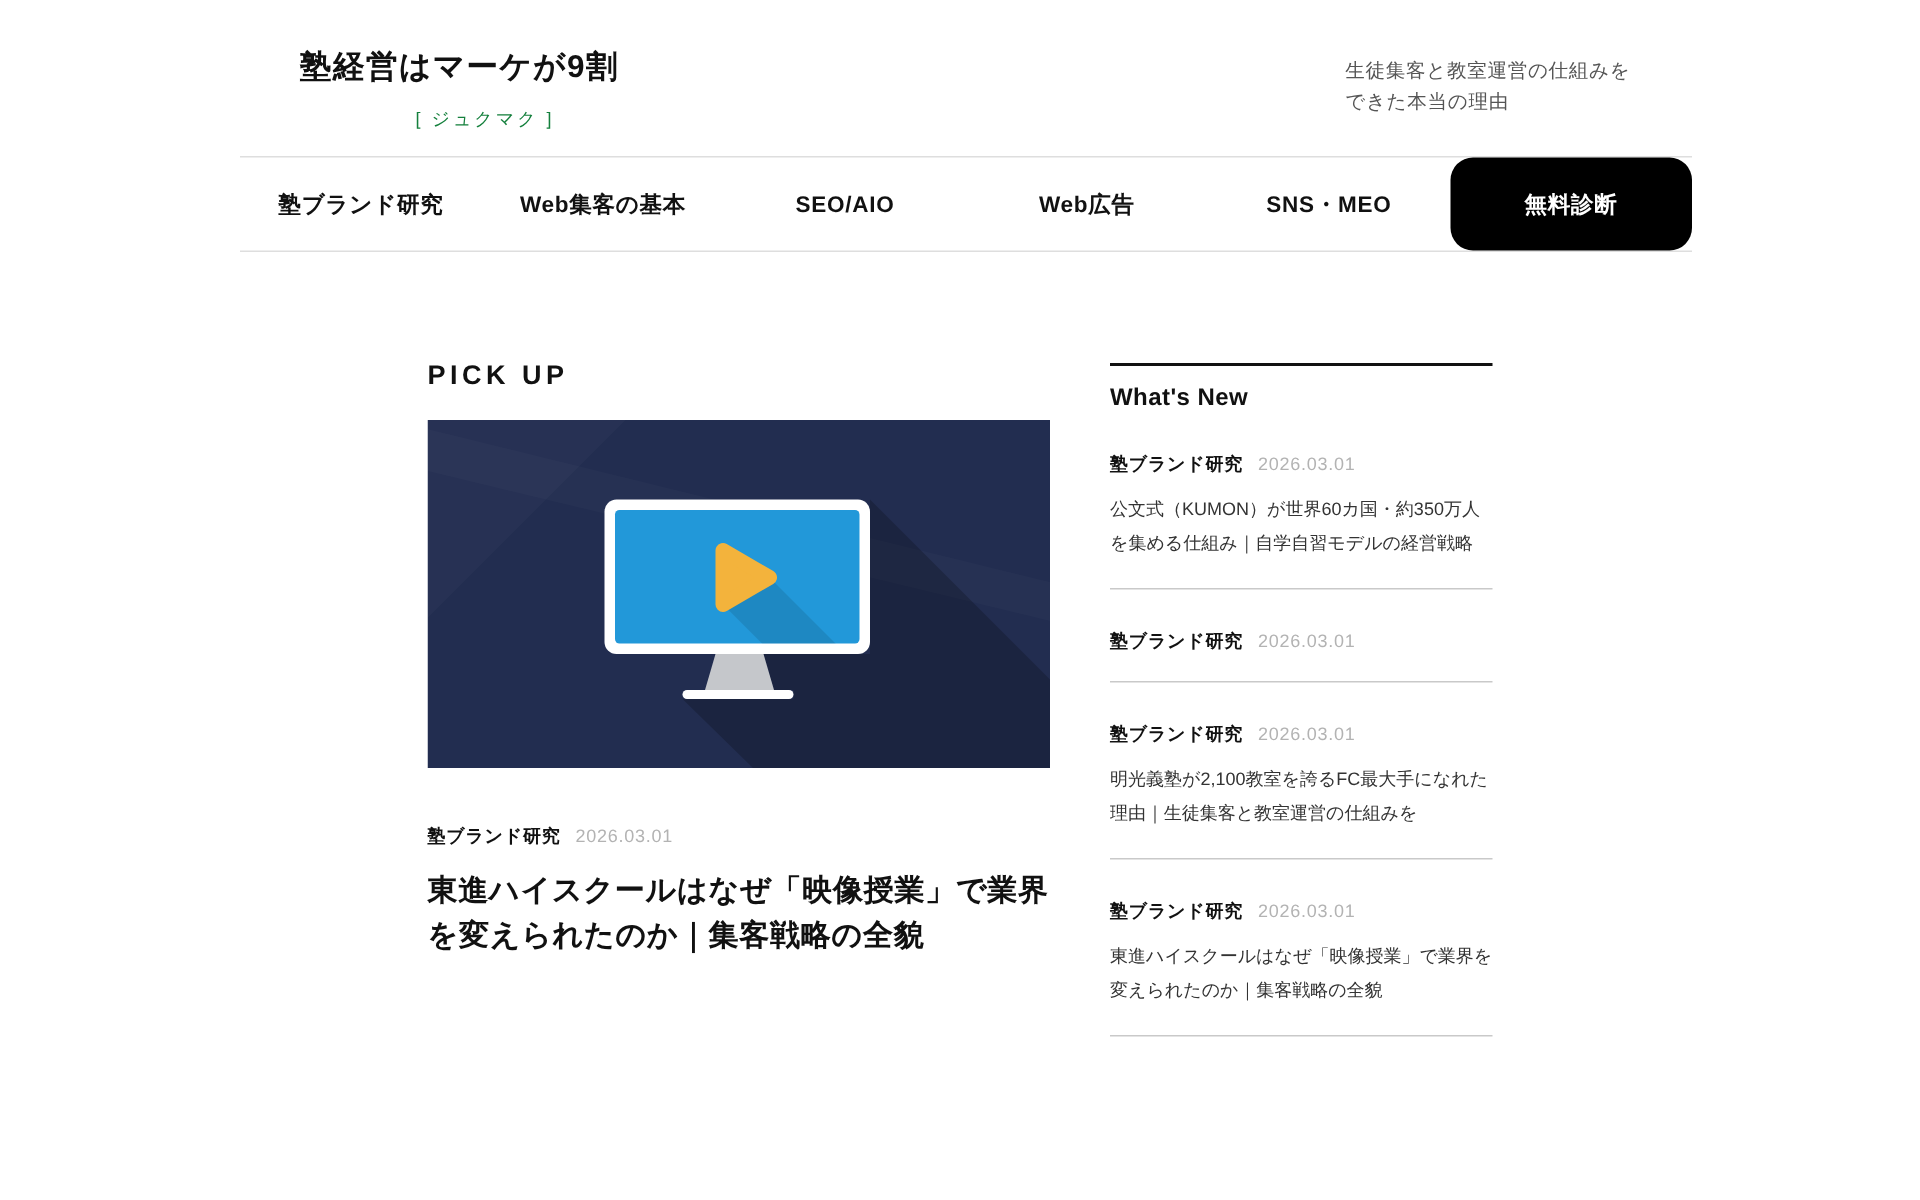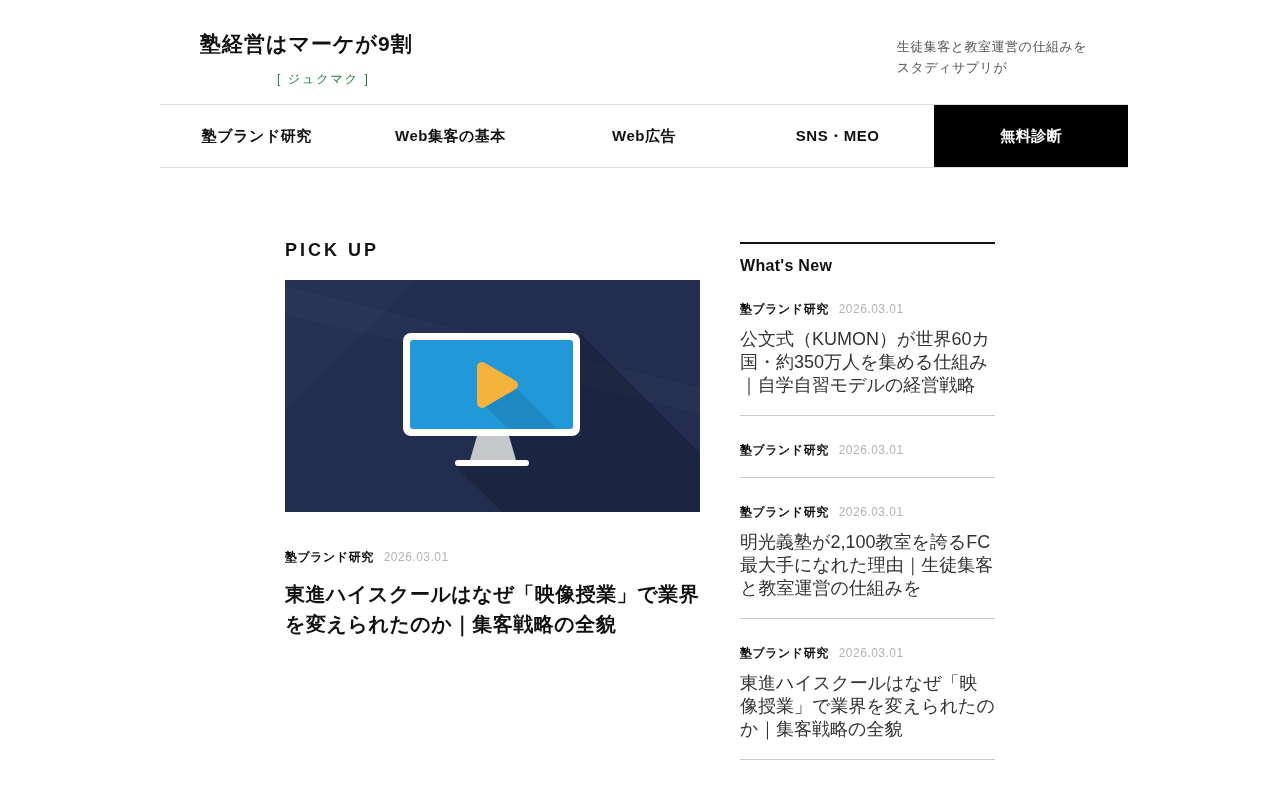--- a/index.html
+++ b/index.html
@@ -33,21 +33,21 @@
   
   .nav {
     height:64px; display:flex;
     border-top:1px solid #dedede; border-bottom:1px solid #dedede;
   }
   .nav-item {
     flex:1; display:flex; align-items:center; justify-content:center;
     font-size:15px; font-weight:700; letter-spacing:0.5px; color:#111;
     cursor:pointer; text-decoration:none;
   }
-  .nav-cta { background:#000; color:#fff; }
+  .nav-cta { background:#000; color:#fff;border-radius:15px; }
 
   
   .main-row {
     width:710px; margin:74px auto 0 auto;
     display:flex; align-items:flex-start;
   }
   .pickup-col { width:415px; margin-right:40px; flex:none; }
   .sidebar { width:255px; flex:none; }
 
   
@@ -70,39 +70,40 @@
   .sidebar-heading {
     font-size:16px; font-weight:700; color:#111;
     padding-top:13px; letter-spacing:0.3px;
   }
   .news-item {
     display:block; padding:26px 0 18px 0;
     border-bottom:1px solid #c9c9c9; cursor:pointer; text-decoration:none;
   }
   .news-item .article-meta { margin-top:0; }
   .news-title {
-    margin-top:10px; font-size:18px; line-height:23px; color:#333;
+    margin-top:10px; font-size:12px; line-height:23px; color:#333;
     font-weight:400;
   }
 </style>
 </head>
 <body>
 
 <div class="container header">
   <div class="site-title">塾経営はマーケが9割</div>
   <div class="site-subtitle">[ ジュクマク ]</div>
   <div class="tagline">
     <div>生徒集客と教室運営の仕組みを</div>
-    <div>スタディサプリが</div>
+    <div>できた本当の理由</div>
   </div>
 </div>
 
 <div class="container nav">
   <div class="nav-item">塾ブランド研究</div>
   <div class="nav-item">Web集客の基本</div>
+  <div class="nav-item">SEO/AIO</div>
   <div class="nav-item">Web広告</div>
   <div class="nav-item">SNS・MEO</div>
   <div class="nav-item nav-cta">無料診断</div>
 </div>
 
 <div class="main-row">
 
   <div class="pickup-col">
     <div class="pickup-label">PICK UP</div>
 

